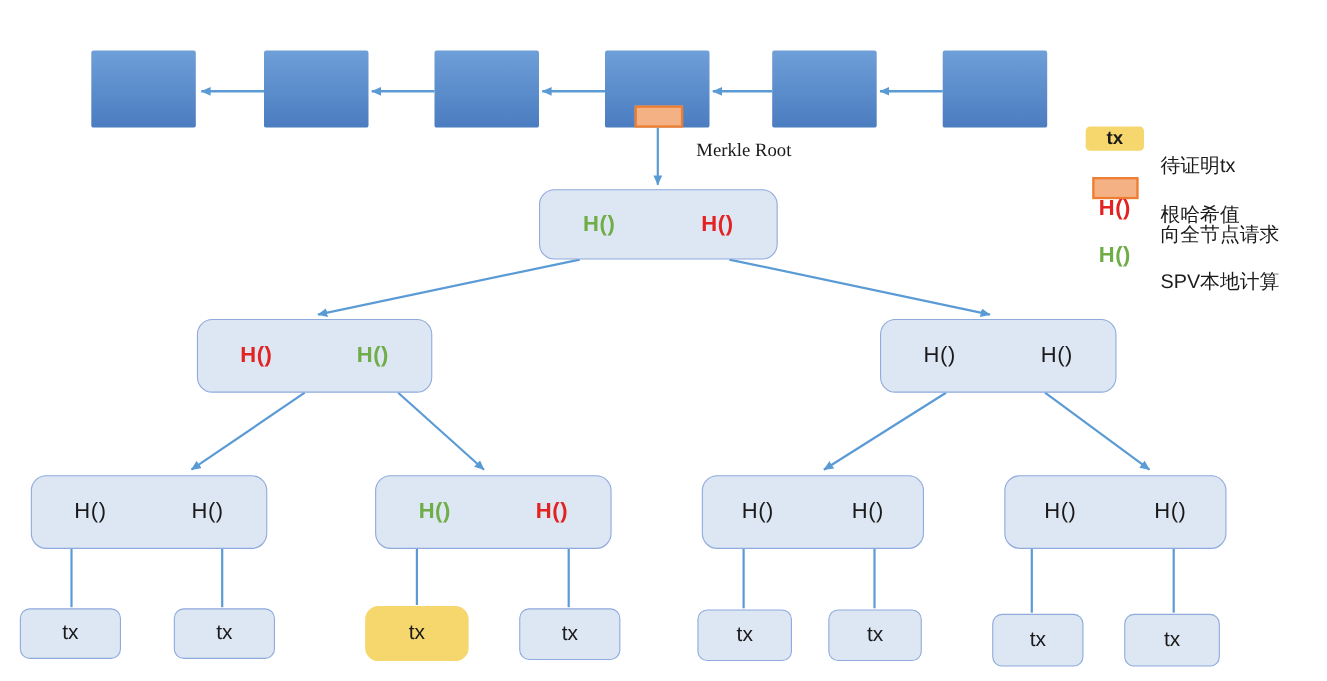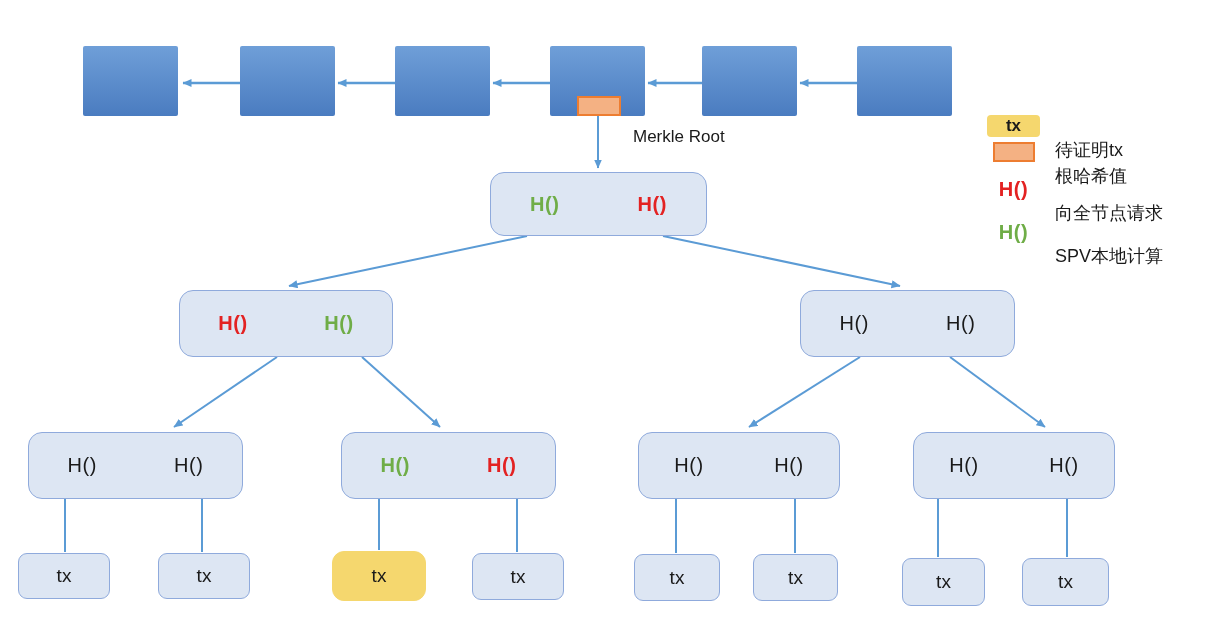--- a/index.html
+++ b/index.html
@@ -13,21 +13,21 @@
   svg.wires .head{fill:var(--connector);}
 
   .block{
     position:absolute;width:95px;height:70px;top:46px;border-radius:2px;
     background:linear-gradient(180deg,var(--block-top) 0%,var(--block-bottom) 100%);
   }
   .root-hash{
     position:absolute;left:27px;top:50px;width:40px;height:16px;
     background:var(--root-hash-fill);border:2px solid var(--root-hash-border);
   }
-  .merkle-label{position:absolute;left:633px;top:127px;font-size:17px;color:var(--text-black);}
+  .merkle-label{position:absolute;left:633px;top:127px;font-size:17px;color:var(--text-black);font-family:Liberation Serif, serif;}
 
   .hnode{
     position:absolute;height:65px;background:var(--node-fill);
     border:1.6px solid var(--node-border);border-radius:14px;
     display:flex;align-items:center;justify-content:space-around;
     font-size:20px;letter-spacing:0.5px;
   }
   .h{color:var(--text-black);font-weight:400;}
   .k-green{color:var(--local-green);font-weight:700;}
   .k-red{color:var(--request-red);font-weight:700;}
@@ -140,21 +140,21 @@
   <div class="leaf k-normal" style="left:753px;top:554px;width:83px;height:45px;">tx</div>
   <div class="leaf k-normal" style="left:902px;top:558px;width:81px;height:46px;">tx</div>
   <div class="leaf k-normal" style="left:1022px;top:558px;width:85px;height:46px;">tx</div>
 
   <div class="legend-row" style="top:90px;">
     <span class="lg-slot">
       <span class="lg-tx">tx</span>
     </span>
     <span class="legend-label">待证明tx</span>
   </div>
-  <div class="legend-row" style="top:116px;text-align:center;">
+  <div class="legend-row" style="top:135px;text-align:center;">
     <span class="lg-slot">
       <span class="lg-rect"></span>
     </span>
     <span class="legend-label">根哈希值</span>
   </div>
   <div class="legend-row" style="top:153px;">
     <span class="lg-slot">
       <span class="lg-h k-red">H()</span>
     </span>
     <span class="legend-label">向全节点请求</span>

